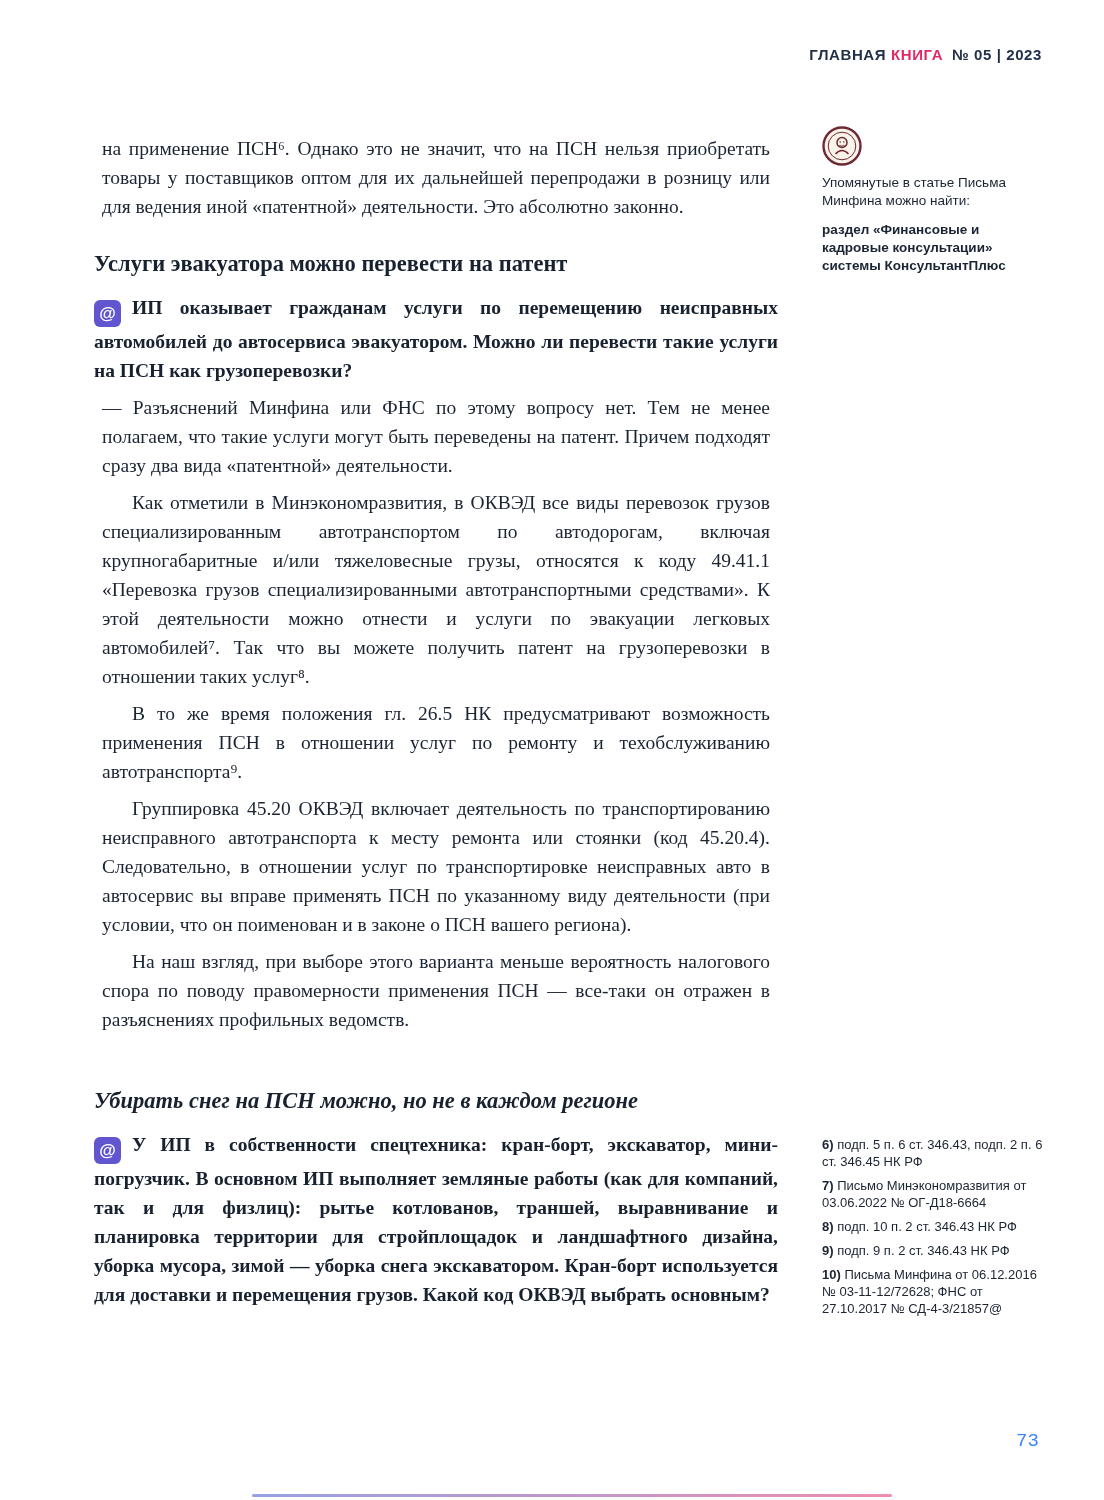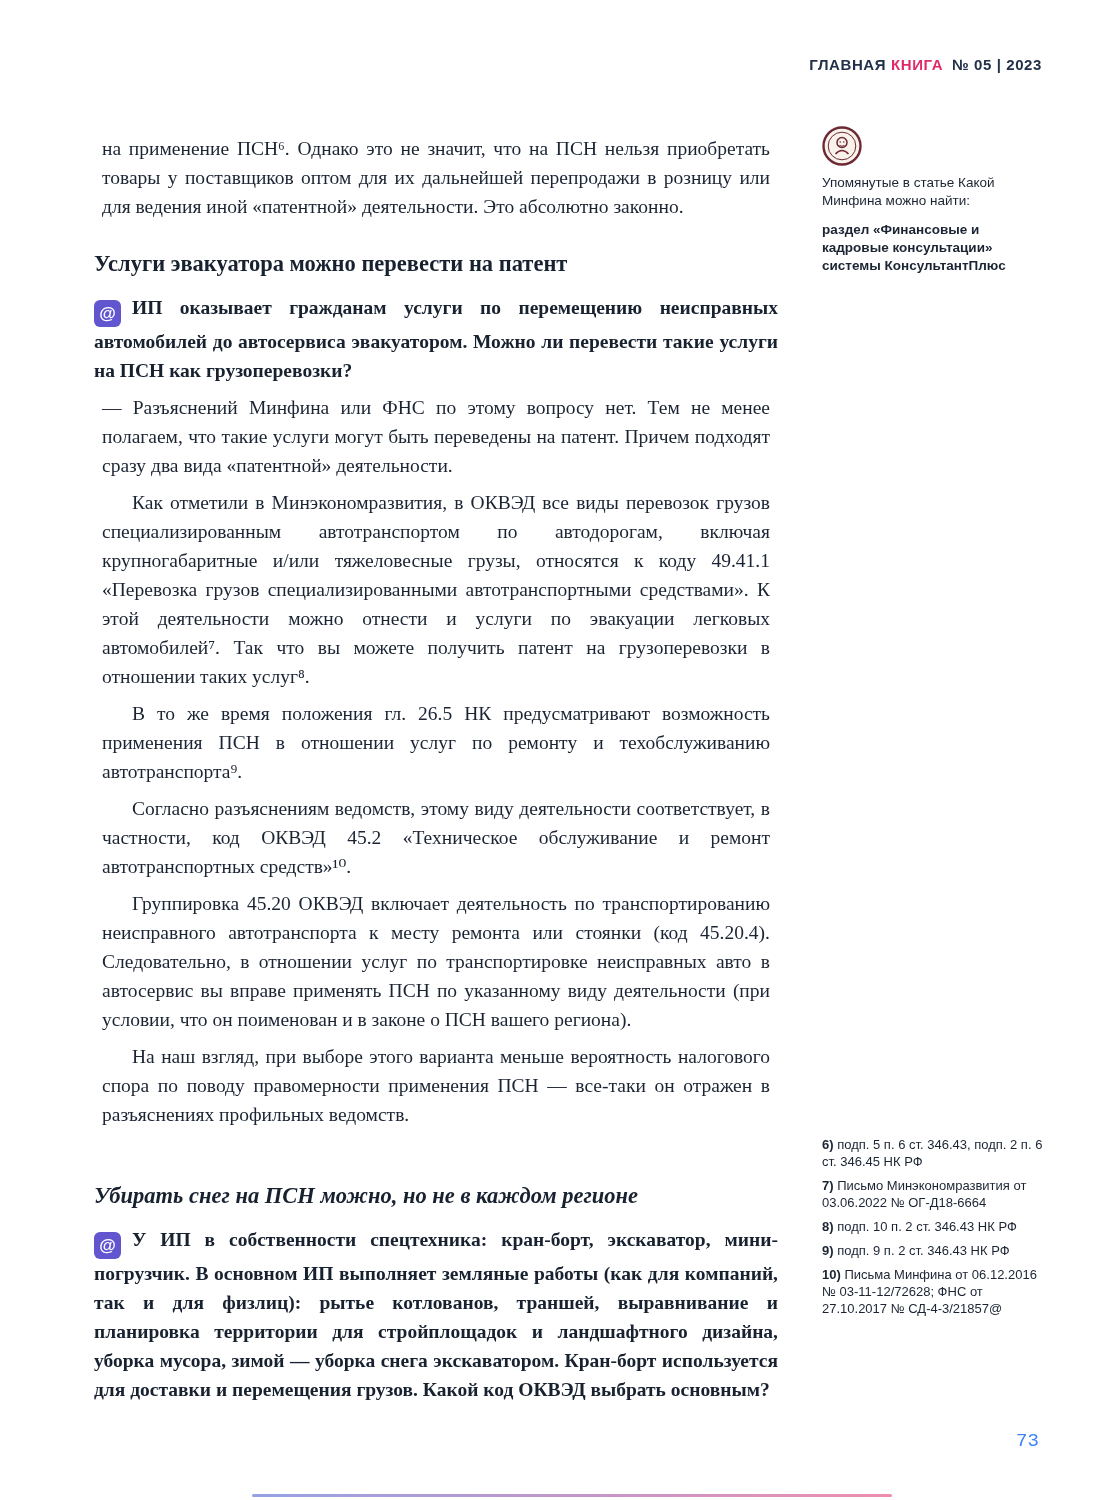--- a/index.html
+++ b/index.html
@@ -10,21 +10,21 @@
     font-family:"Liberation Serif","DejaVu Serif",serif;
     color:#1b2433;
   }
   .page {
     position:relative; width:1104px; height:1500px;
     background:#ffffff; overflow:hidden;
   }
 
   
   .header {
-    position:absolute; top:56px; right:62px;
+    position:absolute; top:46px; right:62px;
     font-family:"Liberation Sans","DejaVu Sans",sans-serif;
     font-size:15px; font-weight:bold; letter-spacing:0.6px;
     color:#22304a; white-space:nowrap;
   }
   .header .brand2 { color:#e02a6a; }
   .header .issue { font-weight:bold; color:#22304a; margin-left:4px; }
 
   
   .main {
     position:absolute; left:94px; top:126px; width:684px;
@@ -89,21 +89,20 @@
   <div class="main">
     <p class="body-p">на применение ПСН⁶. Однако это не значит, что на ПСН нельзя приобретать товары у поставщиков оптом для их дальнейшей перепродажи в розницу или для ведения иной «патентной» деятельности. Это абсолютно законно.</p>
 
     <h2 class="section">Услуги эвакуатора можно перевести на патент</h2>
 
     <p class="question"><span class="at-badge">@</span><span>ИП оказывает гражданам услуги по перемещению неисправных автомобилей до автосервиса эвакуатором. Можно ли перевести такие услуги на ПСН как грузоперевозки?</span></p>
 
     <p class="body-p">—  Разъяснений Минфина или ФНС по этому вопросу нет. Тем не менее полагаем, что такие услуги могут быть переведены на патент. Причем подходят сразу два вида «патентной» деятельности.</p>
     <p class="body-p indent">Как отметили в Минэкономразвития, в ОКВЭД все виды перевозок грузов специализированным автотранспортом по автодорогам, включая крупногабаритные и/или тяжеловесные грузы, относятся к коду 49.41.1 «Перевозка грузов специализированными автотранспортными средствами». К этой деятельности можно отнести и услуги по эвакуации легковых автомобилей⁷. Так что вы можете получить патент на грузоперевозки в отношении таких услуг⁸.</p>
     <p class="body-p indent">В то же время положения гл. 26.5 НК предусматривают возможность применения ПСН в отношении услуг по ремонту и техобслуживанию автотранспорта⁹.</p>
-    <p class="body-p indent">Согласно разъяснениям ведомств, этому виду деятельности соответствует, в частности, код ОКВЭД 45.2 «Техническое обслуживание и ремонт автотранспортных средств»¹⁰.</p>
     <p class="body-p indent">Группировка 45.20 ОКВЭД включает деятельность по транспортированию неисправного автотранспорта к месту ремонта или стоянки (код 45.20.4). Следовательно, в отношении услуг по транспортировке неисправных авто в автосервис вы вправе применять ПСН по указанному виду деятельности (при условии, что он поименован и в законе о ПСН вашего региона).</p>
     <p class="body-p indent">На наш взгляд, при выборе этого варианта меньше вероятность налогового спора по поводу правомерности применения ПСН — все-таки он отражен в разъяснениях профильных ведомств.</p>
 
     <h2 class="section second">Убирать снег на ПСН можно, но не в каждом регионе</h2>
 
     <p class="question"><span class="at-badge">@</span><span>У ИП в собственности спецтехника: кран-борт, экскаватор, мини-погрузчик. В основном ИП выполняет земляные работы (как для компаний, так и для физлиц): рытье котлованов, траншей, выравнивание и планировка территории для стройплощадок и ландшафтного дизайна, уборка мусора, зимой — уборка снега экскаватором. Кран-борт используется для доставки и перемещения грузов. Какой код ОКВЭД выбрать основным?</span></p>
   </div>
 
   <div class="stamp">
     <svg width="40" height="40" viewBox="0 0 40 40" aria-hidden="true">
@@ -111,21 +110,21 @@
       <circle cx="20" cy="20" r="13.8" fill="none" stroke="#6d2a35" stroke-width="1"></circle>
       <circle cx="20" cy="16.5" r="5" fill="none" stroke="#6d2a35" stroke-width="1.5"></circle>
       <circle cx="18.2" cy="16" r="0.8" fill="#6d2a35"></circle>
       <circle cx="21.8" cy="16" r="0.8" fill="#6d2a35"></circle>
       <path d="M13.5 28 q6.5 -7 13 0" fill="none" stroke="#6d2a35" stroke-width="1.5"></path>
       <path d="M17.5 19.5 q2.5 1.5 5 0" fill="none" stroke="#6d2a35" stroke-width="1"></path>
     </svg>
   </div>
 
   <div class="sidebar-note">
-    <span class="reg-part">Упомянутые в статье Какой Минфина можно найти:</span>
+    <span class="reg-part">Упомянутые в статье Письма Минфина можно найти:</span>
     <span class="bold-part">раздел «Финансовые и кадровые консультации» системы КонсультантПлюс</span>
   </div>
 
   <div class="footnotes">
     <p class="fn"><b>6)</b> <span>подп. 5 п. 6 ст. 346.43, подп. 2 п. 6 ст. 346.45 НК РФ</span></p>
     <p class="fn"><b>7)</b> <span>Письмо Минэкономразвития от 03.06.2022 № ОГ-Д18-6664</span></p>
     <p class="fn"><b>8)</b> <span>подп. 10 п. 2 ст. 346.43 НК РФ</span></p>
     <p class="fn"><b>9)</b> <span>подп. 9 п. 2 ст. 346.43 НК РФ</span></p>
     <p class="fn"><b>10)</b> <span>Письма Минфина от 06.12.2016 № 03-11-12/72628; ФНС от 27.10.2017 № СД-4-3/21857@</span></p>
   </div>

